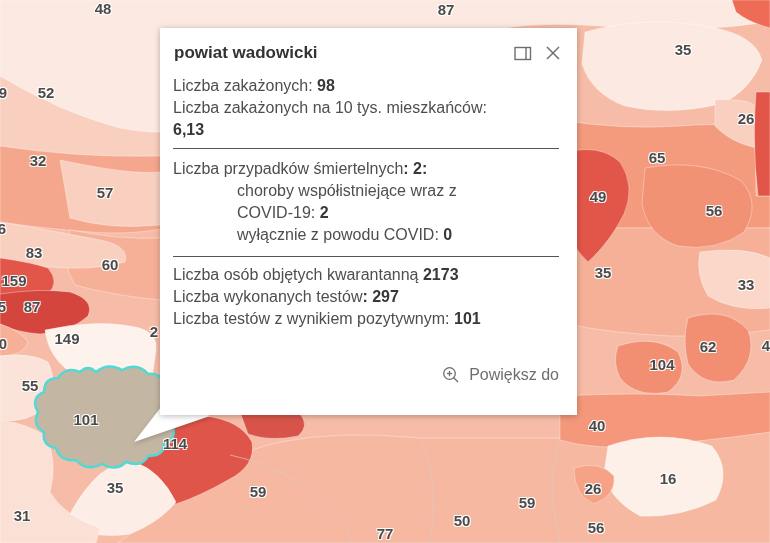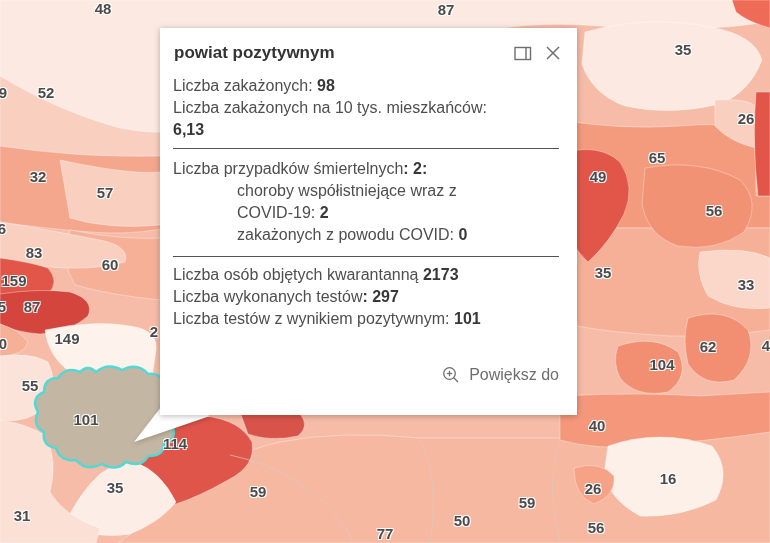--- a/index.html
+++ b/index.html
@@ -78,25 +78,25 @@
     <path stroke-width="2.5" stroke-linejoin="round" d="M96,372 Q108,362 122,370 Q138,362 148,374 Q162,372 164,386 Q176,392 170,406 Q180,414 172,426 Q178,438 164,444 Q164,456 148,456 Q142,468 126,462 Q116,472 102,464 Q86,472 76,460 Q60,462 56,448 Q42,446 44,432 Q32,426 38,412 Q30,398 44,392 Q44,378 58,378 Q66,366 80,372 Q88,364 96,372 Z" fill="#c3b6a3" stroke="#54d8d5"></path>
   </svg>
 
   <div id="labels-layer">
       <span class="map-label" style="left: 103px; top: 8px;">48</span>
       <span class="map-label" style="left: 446px; top: 9px;">87</span>
       <span class="map-label" style="left: 683px; top: 49px;">35</span>
       <span class="map-label" style="left: 3px; top: 92px;">9</span>
       <span class="map-label" style="left: 46px; top: 92px;">52</span>
       <span class="map-label" style="left: 746px; top: 118px;">26</span>
-      <span class="map-label" style="left: 38px; top: 176px;">32</span>
+      <span class="map-label" style="left: 38px; top: 160px;">32</span>
       <span class="map-label" style="left: 657px; top: 157px;">65</span>
       <span class="map-label" style="left: 552px; top: 170px;">28</span>
       <span class="map-label" style="left: 105px; top: 192px;">57</span>
-      <span class="map-label" style="left: 598px; top: 176px;">49</span>
+      <span class="map-label" style="left: 598px; top: 196px;">49</span>
       <span class="map-label" style="left: 714px; top: 210px;">56</span>
       <span class="map-label" style="left: 2px; top: 228px;">6</span>
       <span class="map-label" style="left: 34px; top: 252px;">83</span>
       <span class="map-label" style="left: 110px; top: 264px;">60</span>
       <span class="map-label" style="left: 603px; top: 272px;">35</span>
       <span class="map-label" style="left: 14px; top: 280px;">159</span>
       <span class="map-label" style="left: 746px; top: 284px;">33</span>
       <span class="map-label" style="left: 2px; top: 306px;">5</span>
       <span class="map-label" style="left: 32px; top: 306px;">87</span>
       <span class="map-label" style="left: 154px; top: 331px;">2</span>
@@ -119,21 +119,21 @@
       <span class="map-label" style="left: 596px; top: 527px;">56</span>
       <span class="map-label" style="left: 365px; top: 533px; margin-left: 20px;">77</span>
     </div>
 
   <svg class="popup-tail" width="100" height="56" viewBox="0 0 100 56">
     <polygon points="50,6 92,24 16,50" fill="#ffffff"></polygon>
   </svg>
 
   <div class="popup">
     <div class="popup-header">
-      <div class="popup-title">powiat pozytywnym</div>
+      <div class="popup-title">powiat wadowicki</div>
       <div class="popup-actions">
         <button class="icon-btn">
           <svg width="18" height="15" viewBox="0 0 18 15">
             <rect x="1" y="1.5" width="15.5" height="12" fill="none" stroke="#6e6e6e" stroke-width="1.4"></rect>
             <line x1="12" y1="1.5" x2="12" y2="13.5" stroke="#6e6e6e" stroke-width="1.4"></line>
           </svg>
         </button>
         <button class="icon-btn">
           <svg width="16" height="16" viewBox="0 0 16 16">
             <line x1="2" y1="2" x2="14" y2="14" stroke="#6e6e6e" stroke-width="1.5"></line>
@@ -154,21 +154,21 @@
       <hr class="sep">
       <div>
         <span>Liczba przypadków śmiertelnych</span><b>: 2:</b>
       </div>
       <div class="stat-indent">
         <span>choroby współistniejące wraz z</span><br>
         <span>COVID-19:</span>
         <b>2</b>
       </div>
       <div class="stat-indent">
-        <span>zakażonych z powodu COVID:</span>
+        <span>wyłącznie z powodu COVID:</span>
         <b>0</b>
       </div>
       <hr class="sep2">
       <div>
         <span>Liczba osób objętych kwarantanną</span>
         <b>2173</b>
       </div>
       <div>
         <span>Liczba wykonanych testów</span><b>: 297</b>
       </div>

